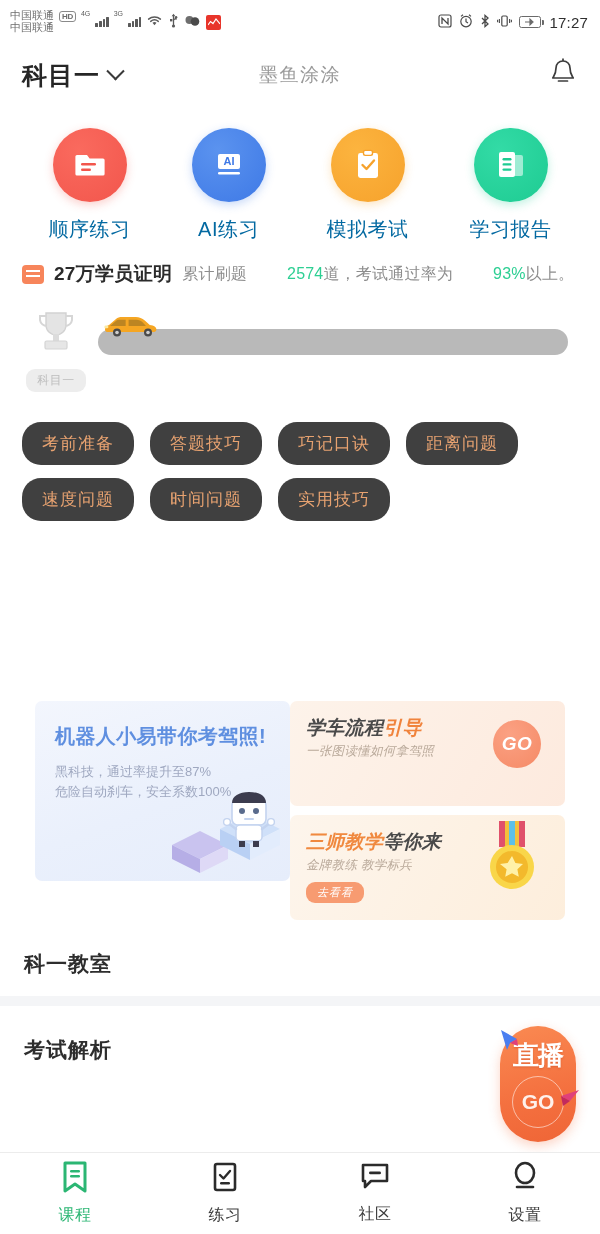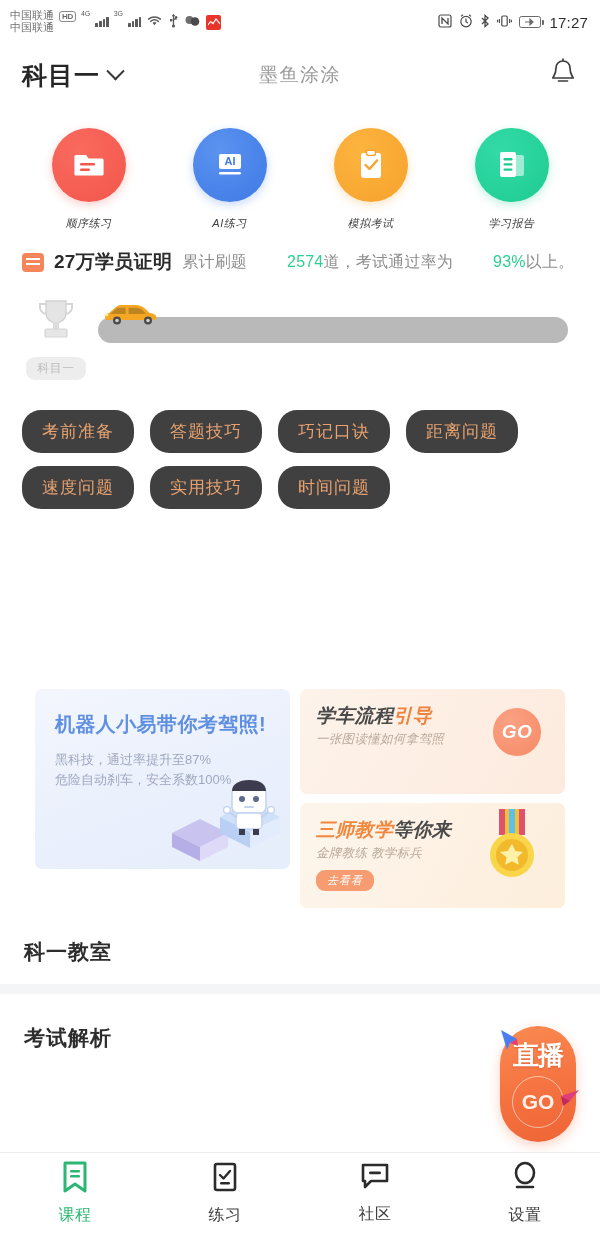--- a/index.html
+++ b/index.html
@@ -51,21 +51,21 @@
   .actions{ display:flex; justify-content:space-around; padding:22px 18px 4px; }
   .action{ display:flex; flex-direction:column; align-items:center; gap:14px; cursor:pointer;}
   .circ{
     width:74px;height:74px;border-radius:50%;
     display:flex;align-items:center;justify-content:center;
   }
   .c-red{ background:radial-gradient(circle at 35% 30%,#fa6a5e,#f2564c); box-shadow:0 3px 10px rgba(242,86,76,.28);}
   .c-blue{ background:radial-gradient(circle at 35% 30%,#5b93ef,#3e79e6); box-shadow:0 3px 10px rgba(62,121,230,.28);}
   .c-orange{ background:radial-gradient(circle at 35% 30%,#fcb43f,#f6a22c); box-shadow:0 3px 10px rgba(246,162,44,.28);}
   .c-green{ background:radial-gradient(circle at 35% 30%,#33dba6,#1ecb92); box-shadow:0 3px 10px rgba(30,203,146,.28);}
-  .action .lbl{ font-size:11px; color:#404040; letter-spacing:.5px;font-style:italic;}
+  .action .lbl{ font-size:20px; color:#0369a1; letter-spacing:.5px;}
 
   
   .stats{ display:flex; align-items:center; padding:14px 22px 6px; gap:10px; white-space:nowrap;}
   .quote-ico{ width:22px;height:19px;background:#f7855b;border-radius:4px;position:relative;flex:none;}
   .quote-ico:before{content:"";position:absolute;left:4px;top:5px;width:14px;height:2px;background:#fff;box-shadow:0 5px 0 #fff;}
   .quote-ico:after{content:"";position:absolute;left:4px;bottom:-5px;border:5px solid transparent;border-top-color:#f7855b;border-right:0;}
   .stats .big{ font-size:19px; font-weight:bold; color:#2b2b2b; letter-spacing:.3px;}
   .stats .small{ font-size:16px; color:#8d8d8d; letter-spacing:.2px;}
   .stats .hl{ color:#2dcf93;margin-left:40px; }
 
@@ -80,21 +80,21 @@
   .car{ position:absolute; left:4px; top:-18px; }
 
   
   .tags{ display:flex; flex-wrap:wrap; gap:13px 16px; padding:30px 22px 0;}
   .tag{
     background:#404040; color:#e7a270; font-size:17px;
     border-radius:19px; padding:10px 20px; letter-spacing:1px; cursor:pointer;
   }
 
   
-  .banners{ display:flex; gap:10px; padding:4px 35px; margin-top:176px;}
+  .banners{ display:flex; padding:4px 35px; margin-top:176px;}
   .banner-left{
     flex:0 0 255px; height:180px; border-radius:7px; position:relative; overflow:hidden;
     background:linear-gradient(160deg,#f3f6fd 0%,#eaf0fc 55%,#e6edfb 100%);
     padding:22px 0 0 20px;
   }
   .bl-title{ font-size:20px; font-weight:bold; color:#5f8fe0; letter-spacing:.4px;}
   .bl-sub{ font-size:13px; color:#9fa8c0; margin-top:12px; line-height:1.55;}
   .robot{ position:absolute; right:8px; bottom:0;}
   .banner-right{ flex:1; display:flex; flex-direction:column; gap:9px;}
   .br-card{ height:105px; border-radius:7px; position:relative; overflow:hidden; padding:14px 0 0 16px;font-style:italic;}
@@ -334,22 +334,22 @@
     <div class="bar"></div>
   </div>
 </div>
 
 <div class="tags">
   <span class="tag">考前准备</span>
   <span class="tag">答题技巧</span>
   <span class="tag">巧记口诀</span>
   <span class="tag">距离问题</span>
   <span class="tag">速度问题</span>
+  <span class="tag">时间问题</span>
   <span class="tag">实用技巧</span>
-  <span class="tag">时间问题</span>
 </div>
 
 <div class="banners">
   <div class="banner-left">
     <div class="bl-title">机器人小易带你考驾照!</div>
     <div class="bl-sub">
       <div>黑科技，通过率提升至87%</div>
       <div>危险自动刹车，安全系数100%</div>
     </div>
     <span class="robot">

